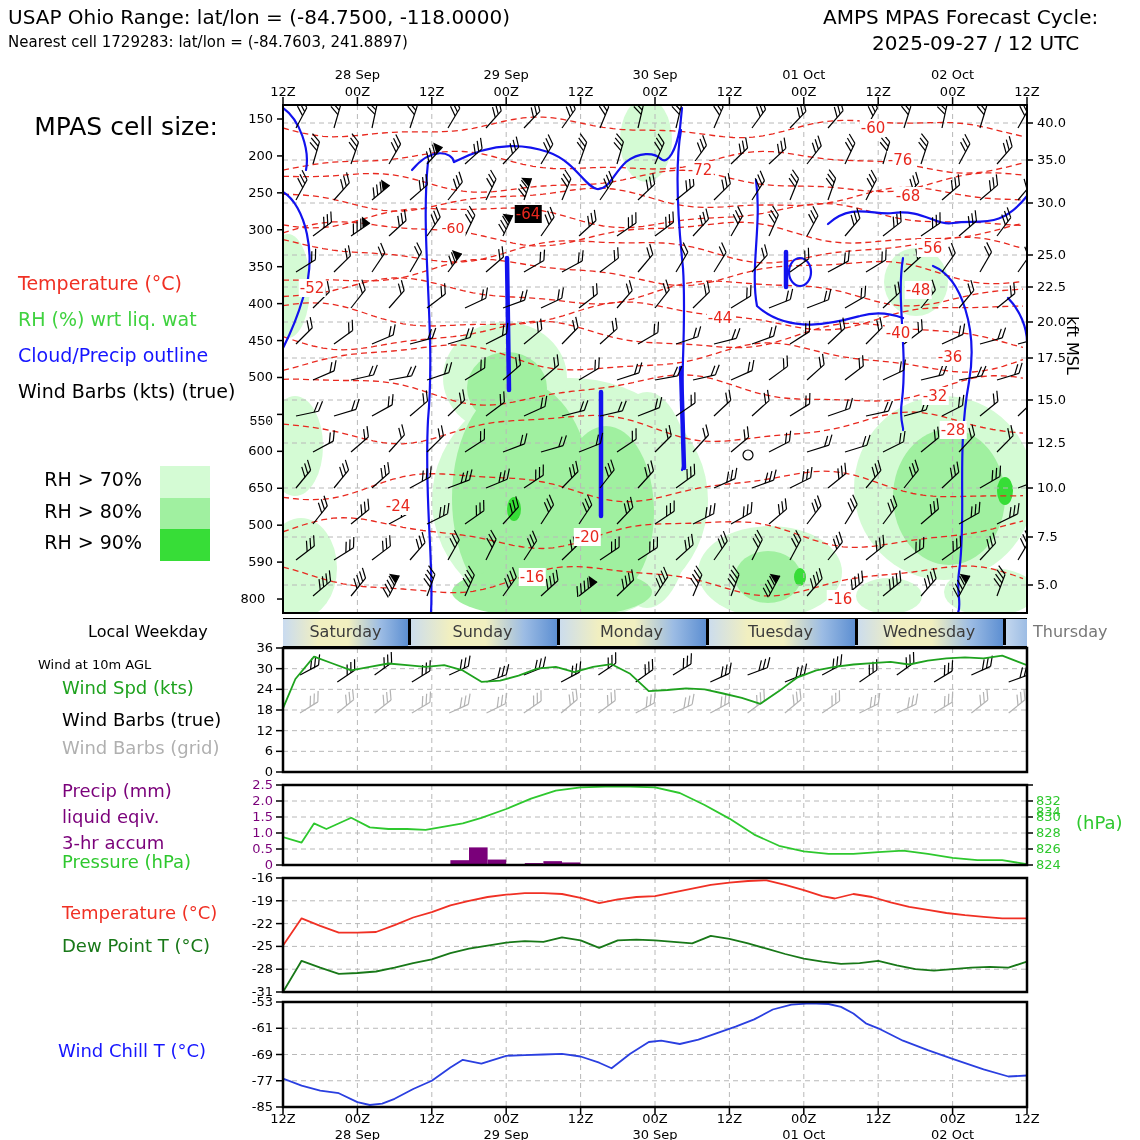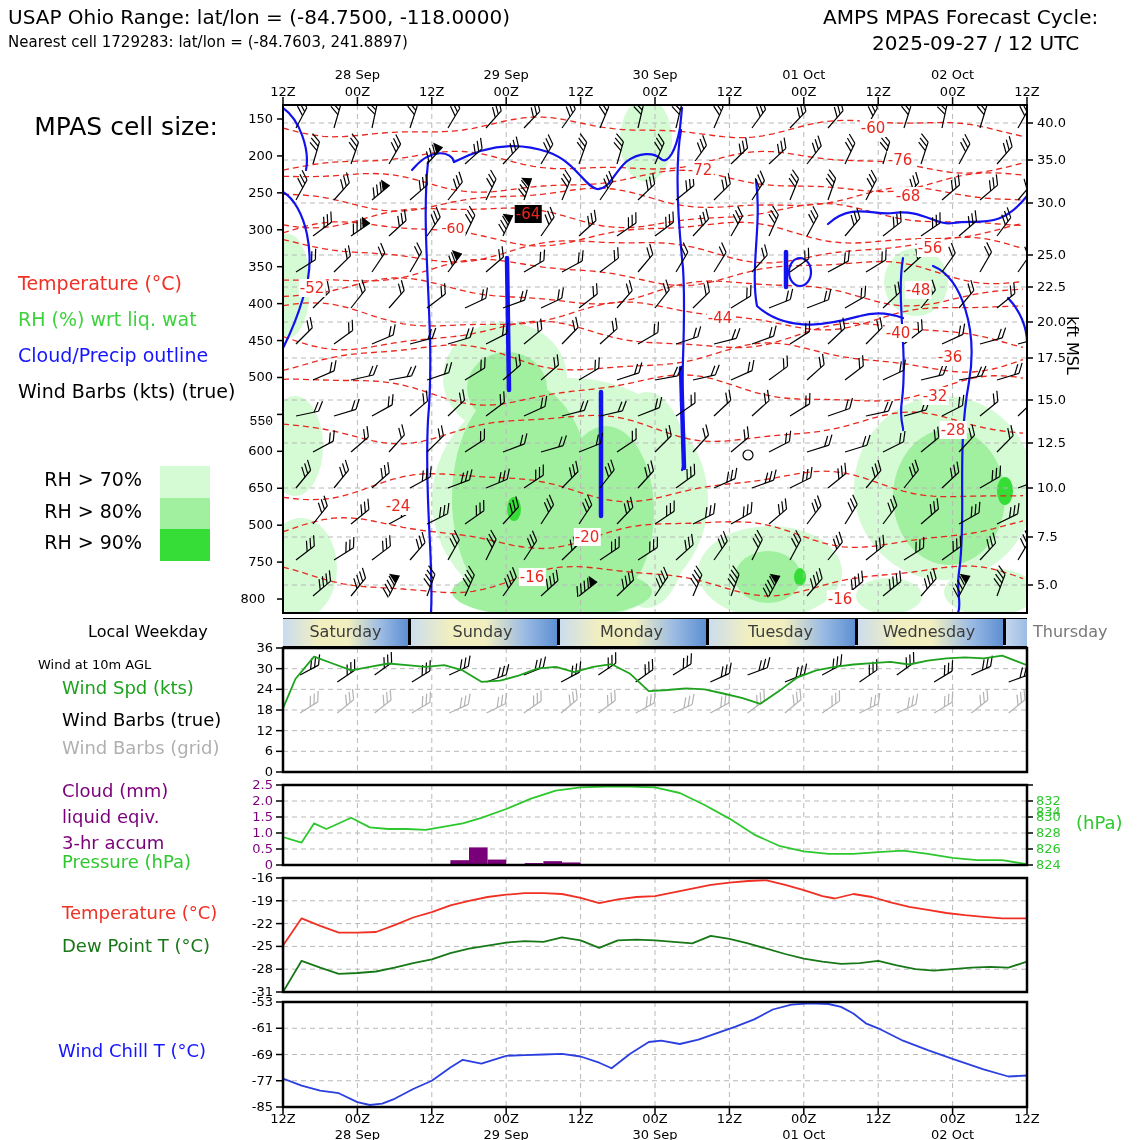--- a/index.html
+++ b/index.html
@@ -2149,21 +2149,21 @@
       <div class="lbl leg rt" style="left: 30px; top: 499.5px; width: 112px; color: rgb(0, 0, 0);">RH &gt; 80%</div>
       <div class="swatch" style="top: 529px; height: 31.5px; background: rgb(55, 221, 55);"></div>
       <div class="lbl leg rt" style="left: 30px; top: 531px; width: 112px; color: rgb(0, 0, 0);">RH &gt; 90%</div>
     </div>
 
   <div class="lbl" style="left:88px;top:622px;font-size:16px">Local Weekday</div>
   <div class="lbl small" style="left:38px;top:657px">Wind at 10m AGL</div>
   <div class="lbl panlbl" style="left:62px;top:677px;color:#1ea21e">Wind Spd (kts)</div>
   <div class="lbl panlbl" style="left:62px;top:709px;color:#000">Wind Barbs (true)</div>
   <div class="lbl panlbl" style="left:62px;top:737px;color:#b0b0b0">Wind Barbs (grid)</div>
-  <div class="lbl panlbl" style="left:62px;top:780px;color:#7a007a">Cloud (mm)</div>
+  <div class="lbl panlbl" style="left:62px;top:780px;color:#7a007a">Precip (mm)</div>
   <div class="lbl panlbl" style="left:62px;top:806px;color:#7a007a">liquid eqiv.</div>
   <div class="lbl panlbl" style="left:62px;top:832px;color:#7a007a">3-hr accum</div>
   <div class="lbl panlbl" style="left:62px;top:851px;color:#2ec82e">Pressure (hPa)</div>
   <div class="lbl panlbl" style="left:1076px;top:812px;color:#2ec82e">(hPa)</div>
   <div class="lbl panlbl" style="left:62px;top:902px;color:#f03024">Temperature (°C)</div>
   <div class="lbl panlbl" style="left:62px;top:935px;color:#187818">Dew Point T (°C)</div>
   <div class="lbl panlbl" style="left:58px;top:1040px;color:#1515ff">Wind Chill T (°C)</div>
 
   <div class="lbl" style="left:1082px;top:316px;font-size:16px;transform:rotate(90deg);transform-origin:left top">kft MSL</div>
 
@@ -2205,21 +2205,21 @@
       <div class="lbl tick rt" style="left: 233px; top: 184.85px; width: 40px;">250</div>
       <div class="lbl tick rt" style="left: 233px; top: 221.775px; width: 40px;">300</div>
       <div class="lbl tick rt" style="left: 233px; top: 258.7px; width: 40px;">350</div>
       <div class="lbl tick rt" style="left: 233px; top: 295.625px; width: 40px;">400</div>
       <div class="lbl tick rt" style="left: 233px; top: 332.55px; width: 40px;">450</div>
       <div class="lbl tick rt" style="left: 233px; top: 369.475px; width: 40px;">500</div>
       <div class="lbl tick rt" style="left: 233px; top: 414px; width: 40px; font-family: Liberation Mono, monospace;">550</div>
       <div class="lbl tick rt" style="left: 233px; top: 443.325px; width: 40px;">600</div>
       <div class="lbl tick rt" style="left: 233px; top: 480.25px; width: 40px;">650</div>
       <div class="lbl tick rt" style="left: 233px; top: 517.175px; width: 40px;">500</div>
-      <div class="lbl tick rt" style="left: 233px; top: 554.1px; width: 40px;">750</div>
+      <div class="lbl tick rt" style="left: 233px; top: 554.1px; width: 40px;">590</div>
       <div class="lbl tick rt" style="left: 233px; top: 591.025px; width: 40px; text-align: center;">800</div>
       <div class="lbl tick" style="left: 1037px; top: 115px;">40.0</div>
       <div class="lbl tick" style="left: 1037px; top: 152px;">35.0</div>
       <div class="lbl tick" style="left: 1037px; top: 195px;">30.0</div>
       <div class="lbl tick" style="left: 1037px; top: 247px;">25.0</div>
       <div class="lbl tick" style="left: 1037px; top: 279px;">22.5</div>
       <div class="lbl tick" style="left: 1037px; top: 314px;">20.0</div>
       <div class="lbl tick" style="left: 1037px; top: 350px;">17.5</div>
       <div class="lbl tick" style="left: 1037px; top: 392px;">15.0</div>
       <div class="lbl tick" style="left: 1037px; top: 435px;">12.5</div>

